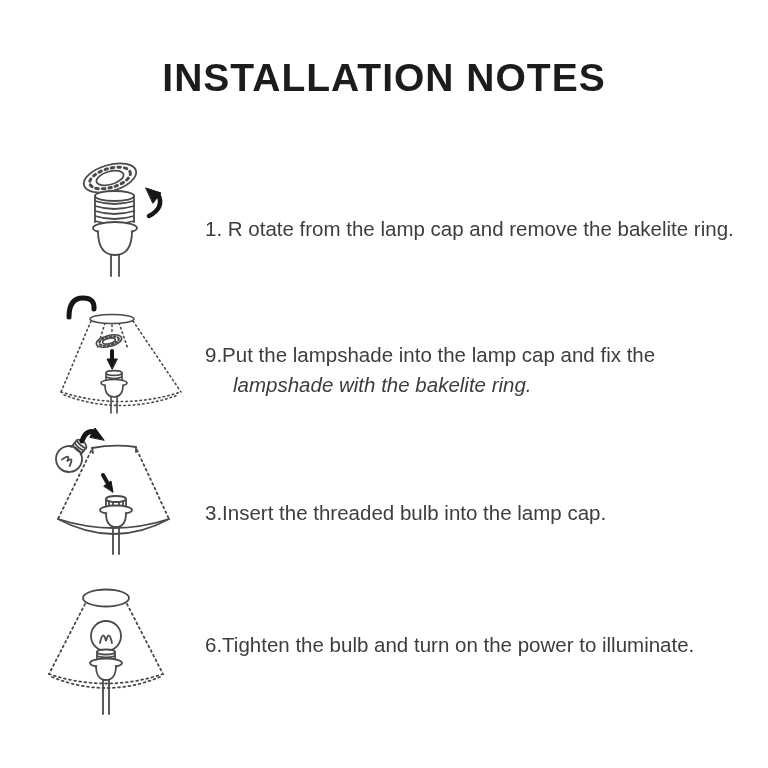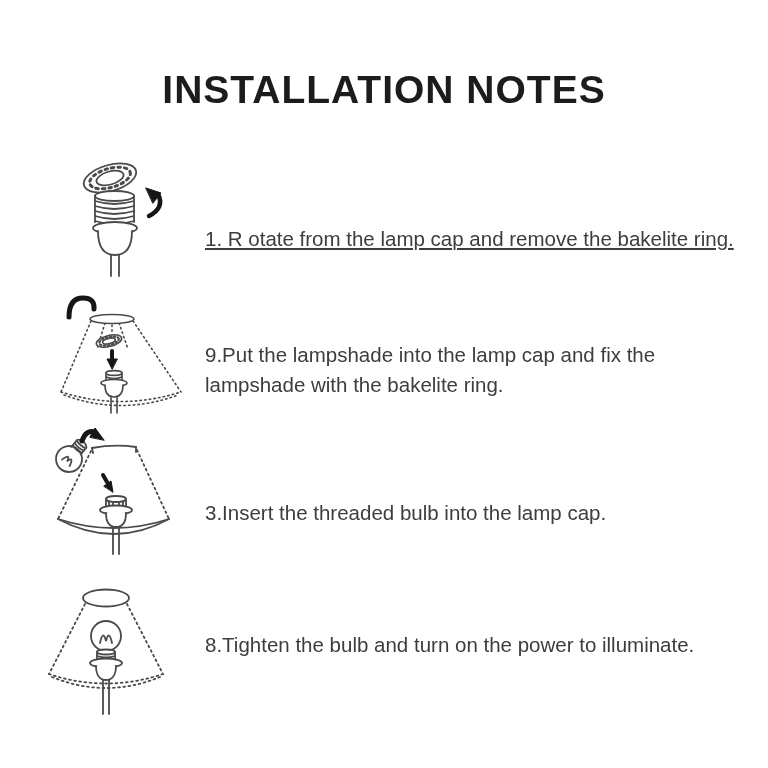--- a/index.html
+++ b/index.html
@@ -1,34 +1,34 @@
 <!DOCTYPE html>
 <html><head>
 <meta charset="utf-8">
 <style>
   html,body{margin:0;padding:0;background:#fff;}
   #page{
     position:relative;width:768px;height:768px;background:#ffffff;
     font-family:"Liberation Sans","DejaVu Sans",sans-serif;overflow:hidden;
   }
   .title{
-    position:absolute;top:68px;left:0;width:768px;text-align:center;
+    position:absolute;top:56px;left:0;width:768px;text-align:center;
     font-size:39px;font-weight:900;letter-spacing:1px;color:#1c1c1c;
     font-family:"Liberation Sans",sans-serif;
   }
   .step{position:absolute;}
   .illus{position:absolute;}
   .illus svg{display:block;}
   .step-text{
     position:absolute;left:205px;width:555px;
     font-size:20.5px;line-height:30px;color:#3d3d3d;
   }
   .step-line{display:block;white-space:nowrap;}
-  .step-line + .step-line{}
-  .t1{top:224px;text-decoration:underline;}
+  .step-line + .step-line{margin-left:28px;font-style:italic;}
+  .t1{top:214px;}
   .t2{top:340px;}
   .t3{top:498px;}
   .t4{top:630px;}
 </style>
 </head>
 <body>
 
 <div id="page">
 
   <div class="title">INSTALLATION NOTES</div>
@@ -176,17 +176,17 @@
         <ellipse cx="66" cy="80" rx="9" ry="2.5" fill="#fff"></ellipse>
         <path d="M57,80 L57,88 M75,80 L75,88"></path>
         <path d="M57,84 Q66,87 75,84"></path>
         <ellipse cx="66" cy="91" rx="16" ry="4.5" fill="#fff"></ellipse>
         <path d="M56,94 C56,103 60,108 66,108 C72,108 76,103 76,94" fill="#fff"></path>
 
         <path d="M63,108 L63,142 M69,108 L69,142"></path>
       </svg>
     </div>
     <div class="step-text t4">
-      <span class="step-line">8.Tighten the bulb and turn on the power to illuminate.</span>
+      <span class="step-line">6.Tighten the bulb and turn on the power to illuminate.</span>
     </div>
   </div>
 
 </div>
 
 </body></html>

